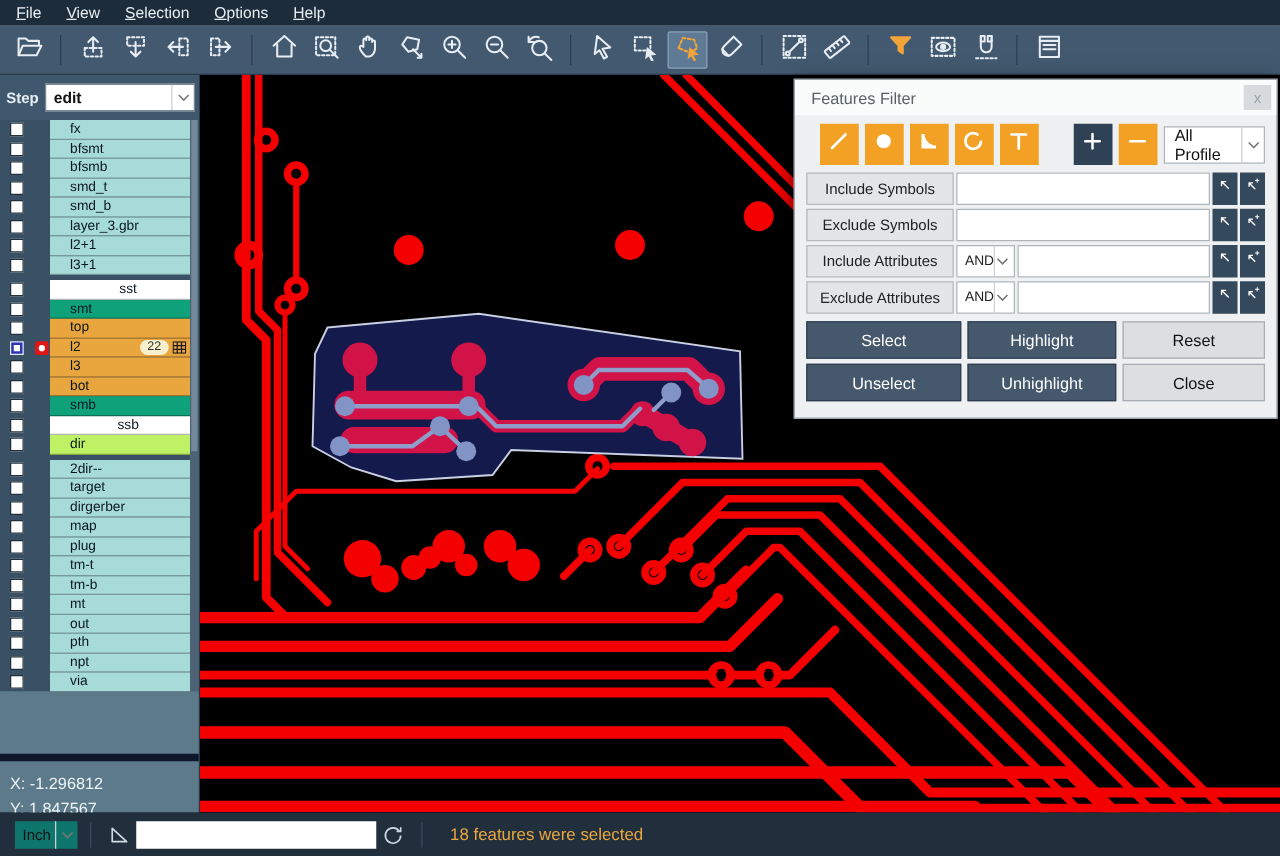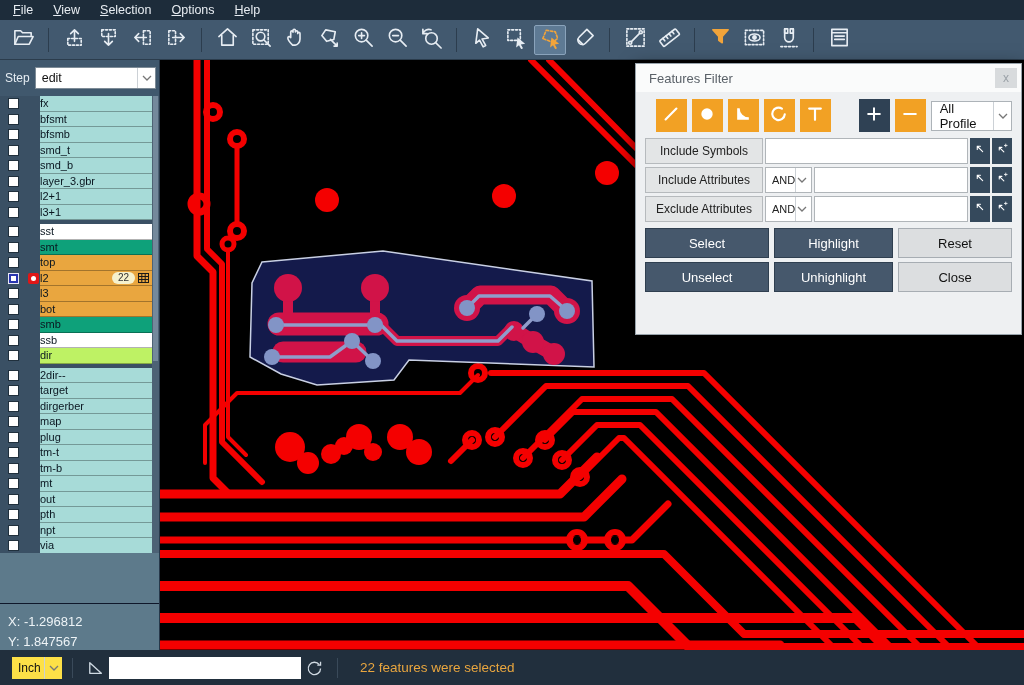--- a/index.html
+++ b/index.html
@@ -18,48 +18,48 @@
              display:flex; align-items:center; padding-left:6px; z-index:6; border-bottom:1px solid #2b3c4c; }
   .tool-btn { width:32px; height:30px; display:flex; align-items:center; justify-content:center;
               color:#e7edf3; margin:0 1px; border:1px solid transparent; border-radius:2px; }
   .tool-btn.active { background:#5e7a94; border-color:#8aa3bb; }
   .tool-sep { width:1px; height:24px; background:#2c3d4e; margin:0 8px; }
 
   
   .sidebar { position:absolute; left:0; top:60px; width:160px; height:590px; background:#3a5064;
              z-index:4; border-right:1px solid #27384a; }
   .step-row { position:absolute; top:0; left:0; right:0; height:36px; display:flex; align-items:center;
-              padding:0 3px 0 5px; background:#40586d; }
+              padding:0 3px 0 5px; background:#40586d;font-weight:bold; }
   .step-label { color:#e6edf3; font-size:12px; margin-right:5px; }
   .step-select { flex:1; height:22px; background:#fff; display:flex; align-items:center;
                  padding-left:6px; font-size:12.5px; color:#111; border:1px solid #7d8b96; }
   .chevbox { margin-left:auto; width:18px; height:100%; display:flex; align-items:center;
              justify-content:center; border-left:1px solid #ccd1d6; }
   .layer-list { position:absolute; top:36px; left:0; width:153px; bottom:97px; }
   .scrollstrip { position:absolute; top:36px; right:0; width:7px; bottom:97px; background:#4d6275; }
   .scrollthumb { position:absolute; top:0; left:1px; width:5px; height:58%; background:#74890; background:#74899c; }
   .lrow { display:flex; align-items:stretch; height:15.5px; }
   .cbcell { width:26px; display:flex; align-items:center; justify-content:center; background:#3a5064; }
   .cb { width:11px; height:11px; background:#fff; border:1px solid #20303d; }
   .cb.checked { background:#2936b0; border-color:#e8e8f5; position:relative; }
   .cb.checked::after { content:""; position:absolute; inset:2px; background:#fff; }
   .indcell { width:14px; display:flex; align-items:center; justify-content:center; background:#3a5064; }
   .ind-dot { width:11px; height:11px; background:#e01616; border-radius:2px; position:relative; }
   .ind-dot::after { content:""; position:absolute; left:3px; top:3px; width:5px; height:5px;
                     border-radius:50%; background:#fff; }
-  .lname { flex:1; display:flex; align-items:center; padding:0 3px 0 0; font-size:11px;
+  .lname { flex:1; display:flex; align-items:center; padding:0 3px 0 16px; font-size:11px;
            color:#0a1620; border-bottom:1px solid rgba(0,0,0,.3); border-right:1px solid rgba(0,0,0,.3); }
-  .c-teal { background:#a7dbd8; } .c-white { background:#ffffff; } .c-green { background:#0ea17a; }
+  .c-teal { background:#a7dbd8; } .c-white { background:#ffffff;justify-content:center; } .c-green { background:#0ea17a; }
   .c-amber { background:#e9a63f; } .c-gray { background:#bef264; }
   .badge { margin-left:auto; background:#f6f1cc; color:#333; font-size:10px; line-height:12px;
            padding:0 6px; border-radius:7px; }
   .gicon { margin-left:3px; display:flex; align-items:center; }
   .gspacer { height:4px; }
   .coords-panel { position:absolute; left:0; right:0; bottom:0; height:97px; background:#5d7a8b; }
-  .coords-inner { margin:50px 0 16px 0; border-top:1px solid #0f172a; padding:8px 0 0 8px; }
+  .coords-inner { margin:50px 0 16px 0; border-top:6px solid #0f172a; padding:8px 0 0 8px; }
   .coord { color:#eef4f7; font-size:13px; line-height:20px; }
 
   
   .canvas { position:absolute; left:160px; top:60px; width:864px; height:590px; background:#000; z-index:1; }
 
   
   .dialog { position:absolute; left:635px; top:63px; width:387px; height:272px; background:#eef0f2;
             border:1px solid #98a3ab; box-shadow:0 4px 16px rgba(0,0,0,.55); z-index:8; }
   .dlg-title { height:28px; display:flex; align-items:center; padding:0 4px 0 13px; background:#fafbfb;
                color:#5a6168; font-size:13px; }
@@ -81,21 +81,21 @@
   .f-arrow { width:20px; height:26px; background:#35495c; margin-left:2px; display:flex; flex:none;
              align-items:center; justify-content:center; }
   .dlg-actions { display:grid; grid-template-columns:124px 119px auto; gap:4px 5px; margin:6px 9px 0 9px; }
   .abtn { height:30px; font-size:13px; display:flex; align-items:center; justify-content:center; }
   .abtn.dark { background:#46586c; color:#fff; border:1px solid #2f3f50; }
   .abtn.light { background:#dcdee0; color:#111; border:1px solid #a7adb3;text-align:right; }
 
   
   .statusbar { position:absolute; left:0; bottom:0; width:100%; height:35px; background:#212f3d;
                display:flex; align-items:center; padding-left:12px; z-index:6; }
-  .unit-select { width:50px; height:22px; background:#fde047; display:flex; align-items:center;
+  .unit-select { width:50px; height:22px; background:#0f766e; display:flex; align-items:center;
                  padding-left:6px; font-size:12px; color:#111; }
   .sbar-sep { width:1px; height:20px; background:#3a4a5a; margin:0 10px; }
   .cmd-input { width:192px; height:22px; background:#fff; border:none; font-size:12px; padding:0 5px; }
   .icon-inline { display:flex; align-items:center; margin:0 4px; }
   .status-msg { color:#e9a63f; font-size:13.5px; margin-left:12px; white-space:nowrap; }
 </style>
 </head>
 <body>
 
 <div class="app">
@@ -711,20 +711,35 @@
               </svg></span>
           </div>
           <div class="f-arrow">
             <span style="color: rgb(255, 255, 255);"><svg viewBox="0 0 24 24" width="13" height="13" fill="none" stroke="currentColor" stroke-width="1.7" stroke-linecap="round" stroke-linejoin="round">
                 <path d="M6 8l8.5 8.5M6 8h5M6 8v5" stroke-width="2"></path>
                 <path d="M15.5 4.5h5M18 2v5" stroke-width="1.5"></path>
               </svg></span>
           </div>
         </div>
         <div class="f-row">
+          <div class="f-label">Exclude Symbols</div>
+          <input class="f-input" style="">
+          <div class="f-arrow">
+            <span style="color: rgb(255, 255, 255);"><svg viewBox="0 0 24 24" width="13" height="13" fill="none" stroke="currentColor" stroke-width="1.7" stroke-linecap="round" stroke-linejoin="round">
+                <path d="M6 6l10 10M6 6h6M6 6v6" stroke-width="2"></path>
+              </svg></span>
+          </div>
+          <div class="f-arrow">
+            <span style="color: rgb(255, 255, 255);"><svg viewBox="0 0 24 24" width="13" height="13" fill="none" stroke="currentColor" stroke-width="1.7" stroke-linecap="round" stroke-linejoin="round">
+                <path d="M6 8l8.5 8.5M6 8h5M6 8v5" stroke-width="2"></path>
+                <path d="M15.5 4.5h5M18 2v5" stroke-width="1.5"></path>
+              </svg></span>
+          </div>
+        </div>
+        <div class="f-row">
           <div class="f-label">Include Attributes</div>
           <div class="and-select">
             <span>AND</span>
             <span class="chevbox">
               <svg width="10" height="6" viewBox="0 0 10 6">
                 <path d="M1 1l4 4 4-4" fill="none" stroke="#777" stroke-width="1.3"></path>
               </svg>
             </span>
           </div>
           <input class="f-input" style="">
@@ -790,16 +805,16 @@
         </svg>
     </span>
     <input class="cmd-input" value="" style="">
     <span class="icon-inline">
       <svg width="18" height="18" viewBox="0 0 22 22" fill="none" stroke="#cfd9e2" stroke-width="1.6">
         <path d="M17.5 7a7.5 7.5 0 1 0 1.5 4.5"></path>
           <path d="M19 3.5v4h-4"></path>
       </svg>
     </span>
     <div class="sbar-sep"></div>
-    <span class="status-msg">22 features were selected</span>
+    <span class="status-msg">18 features were selected</span>
   </div>
 
 </div>
 
 </body></html>

